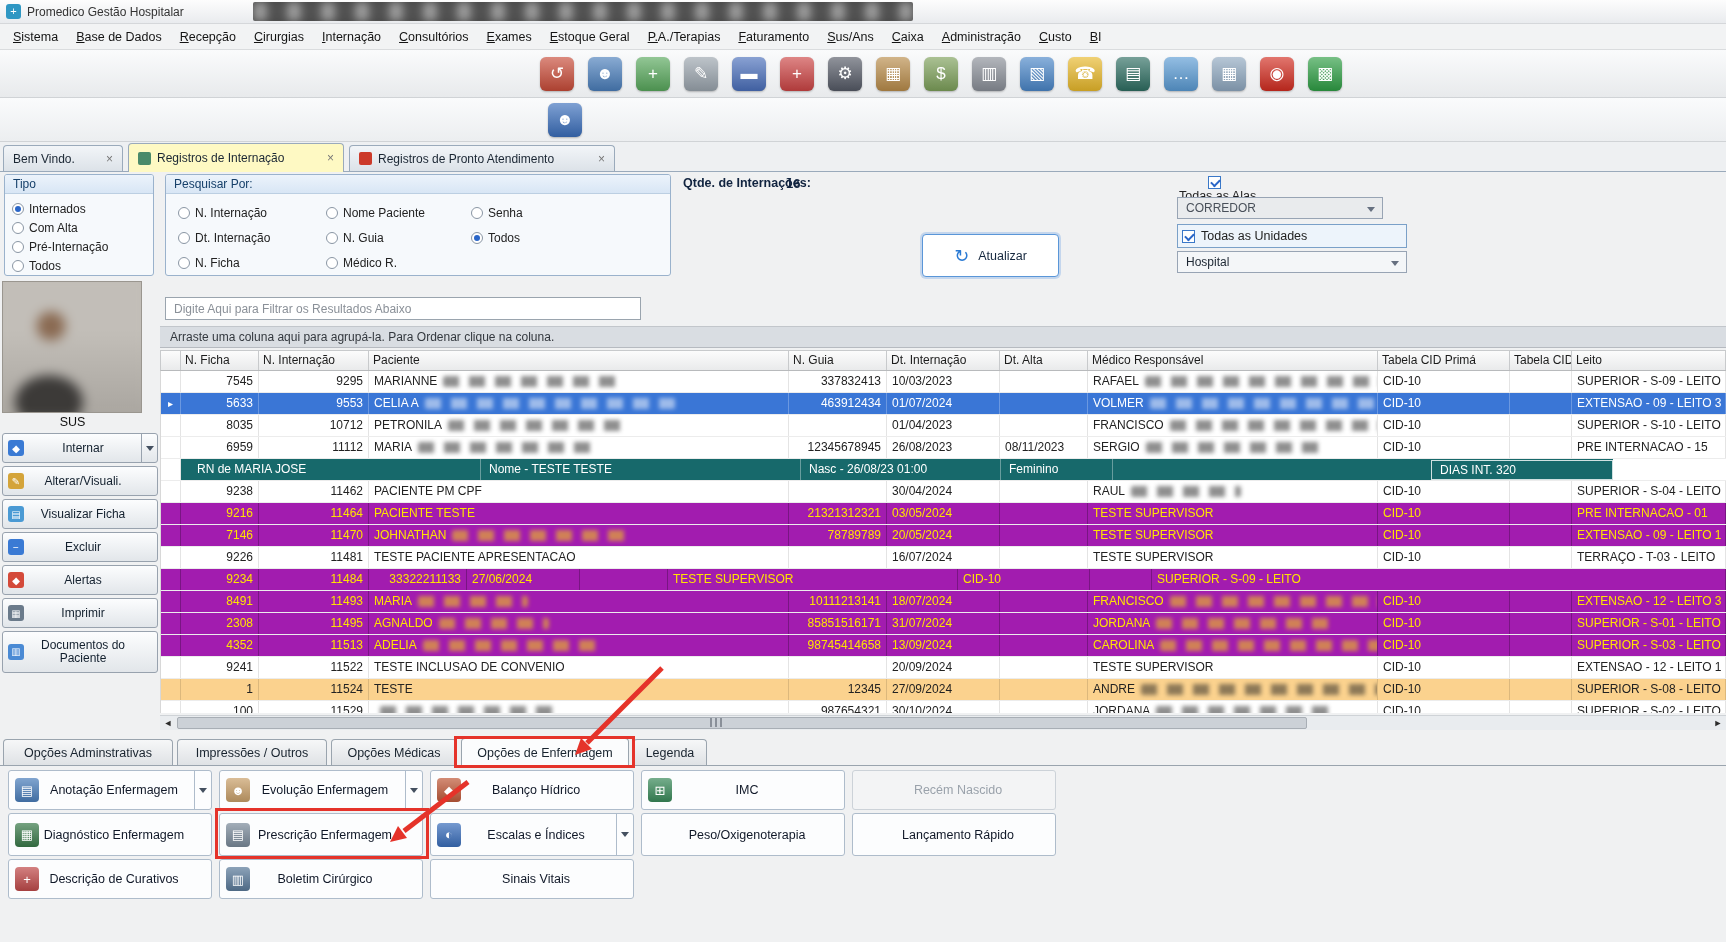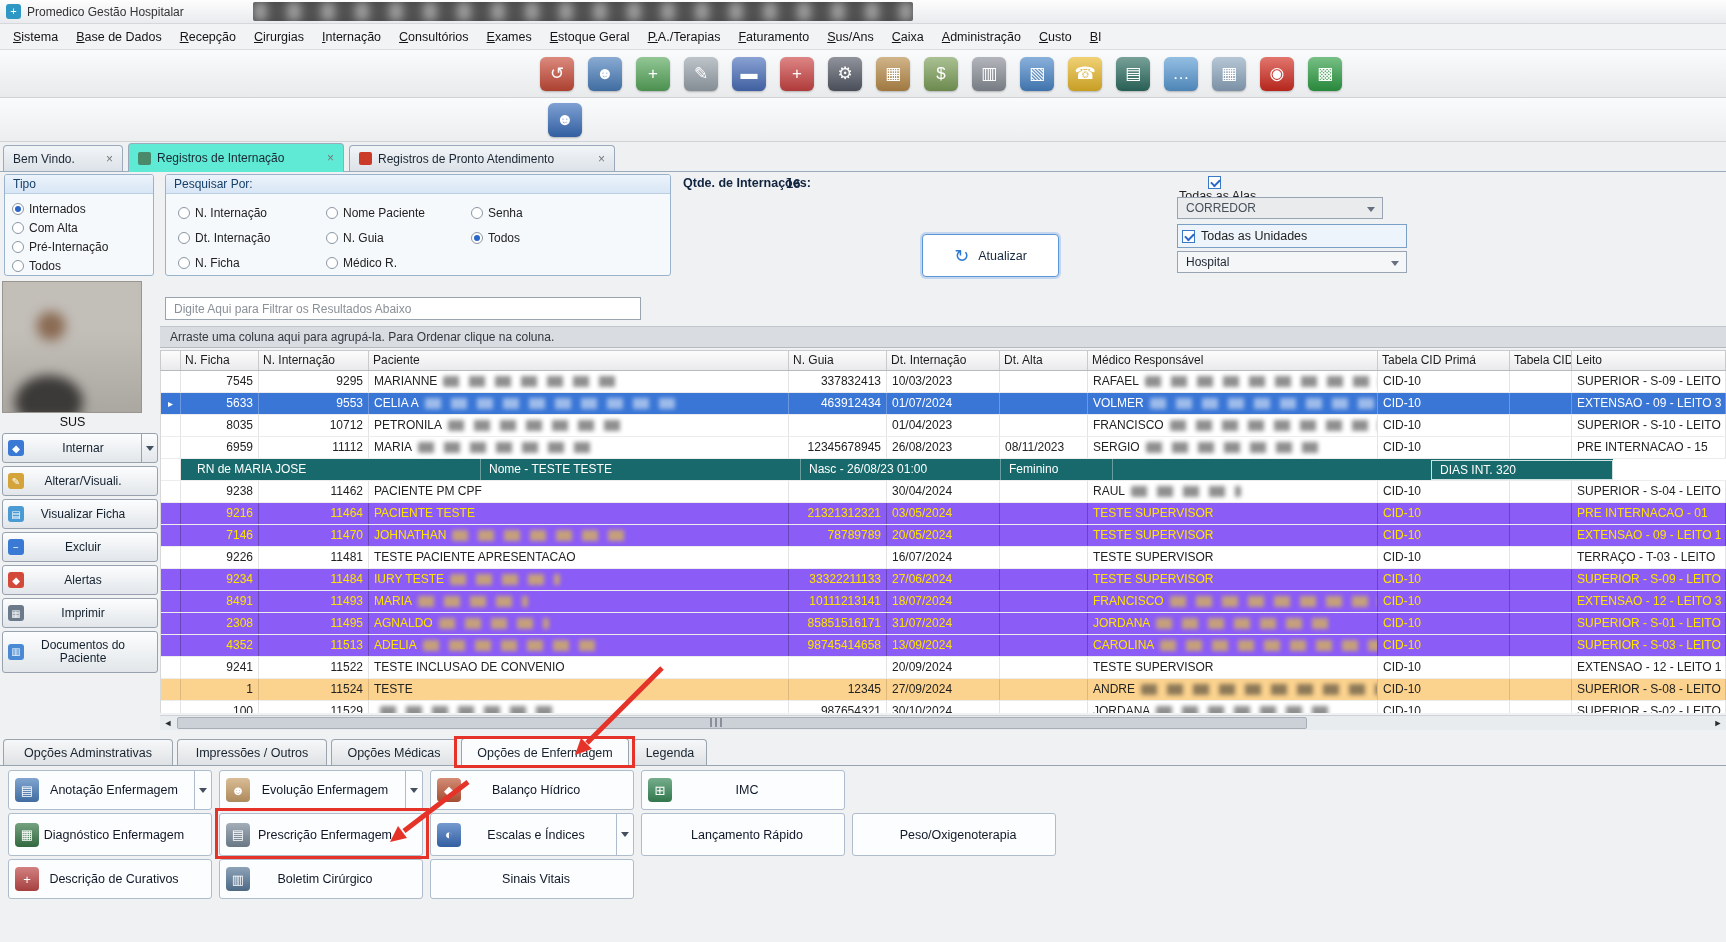--- a/index.html
+++ b/index.html
@@ -23,21 +23,21 @@
 .toolbar{position:absolute;left:0;top:50px;width:1726px;height:48px;background:linear-gradient(#fafbfc,#e8eaec);border-bottom:1px solid #d0d3d6;display:flex;align-items:center;gap:14px;padding-left:540px;}
 .toolbar2{position:absolute;left:0;top:98px;width:1726px;height:44px;background:linear-gradient(#fafbfc,#eceef0);border-bottom:1px solid #d0d3d6;display:flex;align-items:center;padding-left:548px;}
 .tile{width:34px;height:34px;border-radius:6px;display:flex;align-items:center;justify-content:center;color:#fff;font-size:17px;background-image:linear-gradient(rgba(255,255,255,.35),rgba(0,0,0,.14));box-shadow:0 1px 2px rgba(0,0,0,.25);flex:none;}
 
 
 .tabstrip{position:absolute;left:0;top:142px;width:1726px;height:30px;border-bottom:1px solid #9aaabb;display:flex;align-items:flex-end;padding-left:3px;background:#eef0f2;z-index:2;}
 .ttab{height:26px;border:1px solid #9aaabb;border-bottom:none;border-radius:4px 4px 0 0;background:linear-gradient(#f2f5f8,#dce2e8);display:flex;align-items:center;padding:0 9px;margin-right:5px;font-size:12px;color:#1a2633;position:relative;}
 .ttab:nth-child(1){width:120px;}
 .ttab:nth-child(2){width:216px;}
 .ttab:nth-child(3){width:266px;}
-.ttab.active{height:29px;margin-bottom:-1px;background:#5eead4;z-index:5;}
+.ttab.active{height:29px;margin-bottom:-1px;background:#fef9c3;z-index:5;}
 .ticon{width:13px;height:13px;border-radius:2px;margin-right:6px;flex:none;}
 .tclose{margin-left:auto;color:#777;font-size:12px;}
 
 
 .gb{position:absolute;border:1px solid #9ab2cc;border-radius:3px;background:#f6f9fc;}
 .gb-title{height:19px;background:linear-gradient(#ecf3fb,#d8e6f5);border-bottom:1px solid #bccfe2;color:#16406a;font-size:12px;padding:2px 8px 0;border-radius:2px 2px 0 0;}
 .tipo-box{left:4px;top:174px;width:150px;height:102px;}
 .tipo-opts{padding:5px 7px;}
 .opt{display:flex;align-items:center;height:19px;font-size:12px;}
 .radio{width:12px;height:12px;border-radius:50%;border:1px solid #8a96a4;background:#fff;position:relative;margin-right:5px;flex:none;}
@@ -82,21 +82,21 @@
 .hind{width:20px;border-right:1px solid #c8cacc;flex:none;}
 .hcells{display:flex;flex:1;}
 .hc{border-right:1px solid #c8cacc;padding:2px 4px 0;overflow:hidden;white-space:nowrap;flex:none;}
 .hc:nth-child(1){width:78px;}.hc:nth-child(2){width:110px;}.hc:nth-child(3){width:420px;}
 .hc:nth-child(4){width:98px;}.hc:nth-child(5){width:113px;}.hc:nth-child(6){width:88px;}
 .hc:nth-child(7){width:290px;}.hc:nth-child(8){width:132px;}.hc:nth-child(9){width:62px;}
 .hc:nth-child(10){flex:1;width:auto;}
 .gbody{position:absolute;left:160px;top:371px;width:1566px;background:#fff;border-left:1px solid #d8d8d8;}
 .grow{display:flex;height:22px;line-height:21px;background:#fff;border-bottom:1px solid #ececec;overflow:hidden;}
 .grow.sel{background:#3a76d6;color:#fff;}
-.grow.maroon{background:#8b5cf6;color:#ffe400;}
+.grow.maroon{background:#a21caf;color:#ffe400;}
 .grow.orange{background:#fbd28e;color:#222;}
 .grow.cut{height:12px;border-bottom:none;}
 .c{padding:0 5px;border-right:1px solid #e4e4e4;overflow:hidden;white-space:nowrap;font-size:12px;flex:none;}
 .grow.sel .c{border-right-color:rgba(255,255,255,.25);}
 .grow.maroon .c{border-right-color:rgba(0,0,0,.25);}
 .grow.orange .c{border-right-color:rgba(0,0,0,.12);}
 .cInd{width:20px;text-align:center;font-size:10px;padding:0;}
 .cF{width:78px;}.cI{width:110px;}.cP{width:420px;}.cG{width:98px;}.cD1{width:113px;}
 .cD2{width:88px;}.cM{width:290px;}.cC1{width:132px;}.cC2{width:62px;}.cL{flex:1;}
 .num{text-align:right;}
@@ -540,21 +540,20 @@
       <span class="c cD2"></span>
       <span class="c cM"><i>TESTE SUPERVISOR</i></span>
       <span class="c cC1">CID-10</span>
       <span class="c cC2"></span>
       <span class="c cL">TERRAÇO - T-03 - LEITO</span>
     </div>
       <div class="grow maroon">
       <span class="c cInd"></span>
       <span class="c cF num">9234</span>
       <span class="c cI num">11484</span>
-      <span class="c cP"><i>IURY TESTE</i><i class="redact on"></i></span>
       <span class="c cG num">33322211133</span>
       <span class="c cD1">27/06/2024</span>
       <span class="c cD2"></span>
       <span class="c cM"><i>TESTE SUPERVISOR</i></span>
       <span class="c cC1">CID-10</span>
       <span class="c cC2"></span>
       <span class="c cL">SUPERIOR - S-09 - LEITO</span>
     </div>
       <div class="grow maroon">
       <span class="c cInd"></span>
@@ -692,20 +691,25 @@
     <span>Balanço Hídrico</span>
 
   </div>
     <div class="abtn">
     <span class="atile" style="background-color: rgb(58, 138, 90);">
         <i>⊞</i>
       </span>
     <span>IMC</span>
 
   </div>
+    <div class="abtn disabled">
+
+    <span>Recém Nascido</span>
+
+  </div>
   </div>
 <div class="arow arow2">
 
 <div class="abtn">
     <span class="atile" style="background-color: rgb(58, 122, 74);">
         <i>▦</i>
       </span>
     <span>Diagnóstico Enfermagem</span>
 
   </div>
@@ -718,26 +722,26 @@
   </div>
     <div class="abtn">
     <span class="atile" style="background-color: rgb(58, 110, 187);">
         <i>◐</i>
       </span>
     <span>Escalas e Índices</span>
     <span class="adrop show"></span>
   </div>
     <div class="abtn">
 
+    <span>Peso/Oxigenoterapia</span>
+
+  </div>
+    <div class="abtn">
+
     <span>Lançamento Rápido</span>
-
-  </div>
-    <div class="abtn">
-
-    <span>Peso/Oxigenoterapia</span>
 
   </div>
   </div>
 <div class="arow arow3">
 
 <div class="abtn">
     <span class="atile" style="background-color: rgb(192, 74, 74);">
         <i>+</i>
       </span>
     <span>Descrição de Curativos</span>

